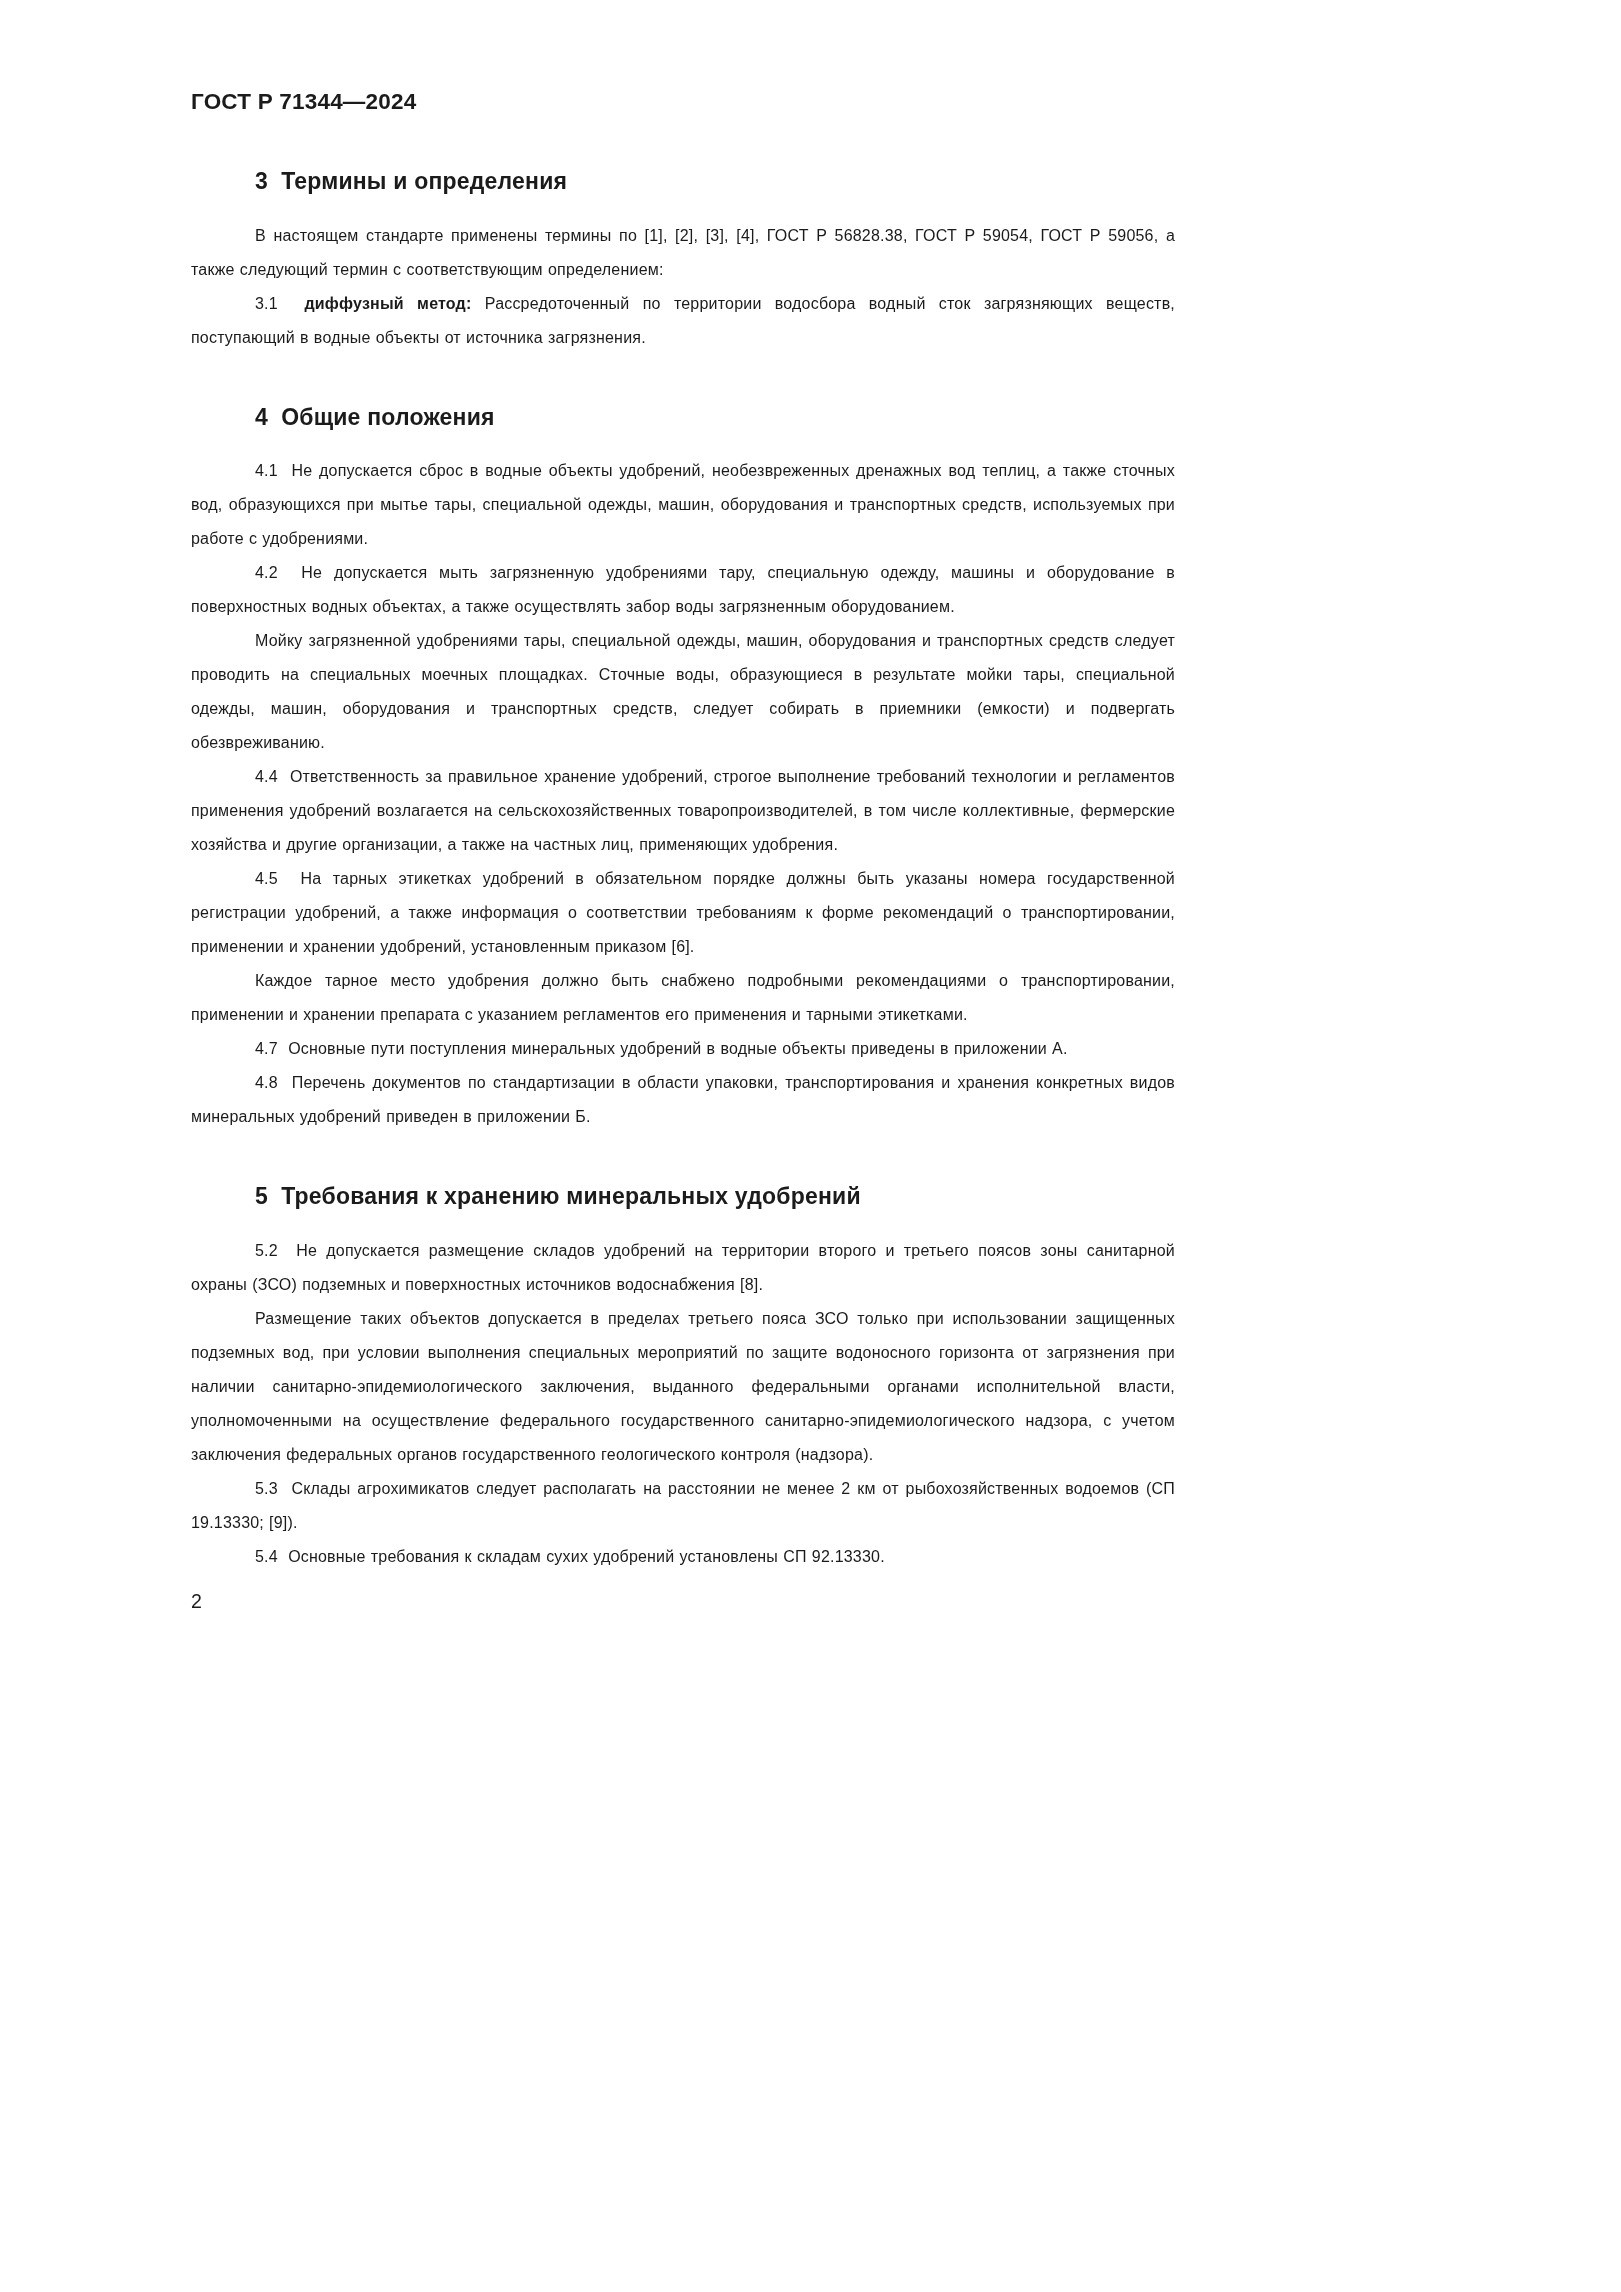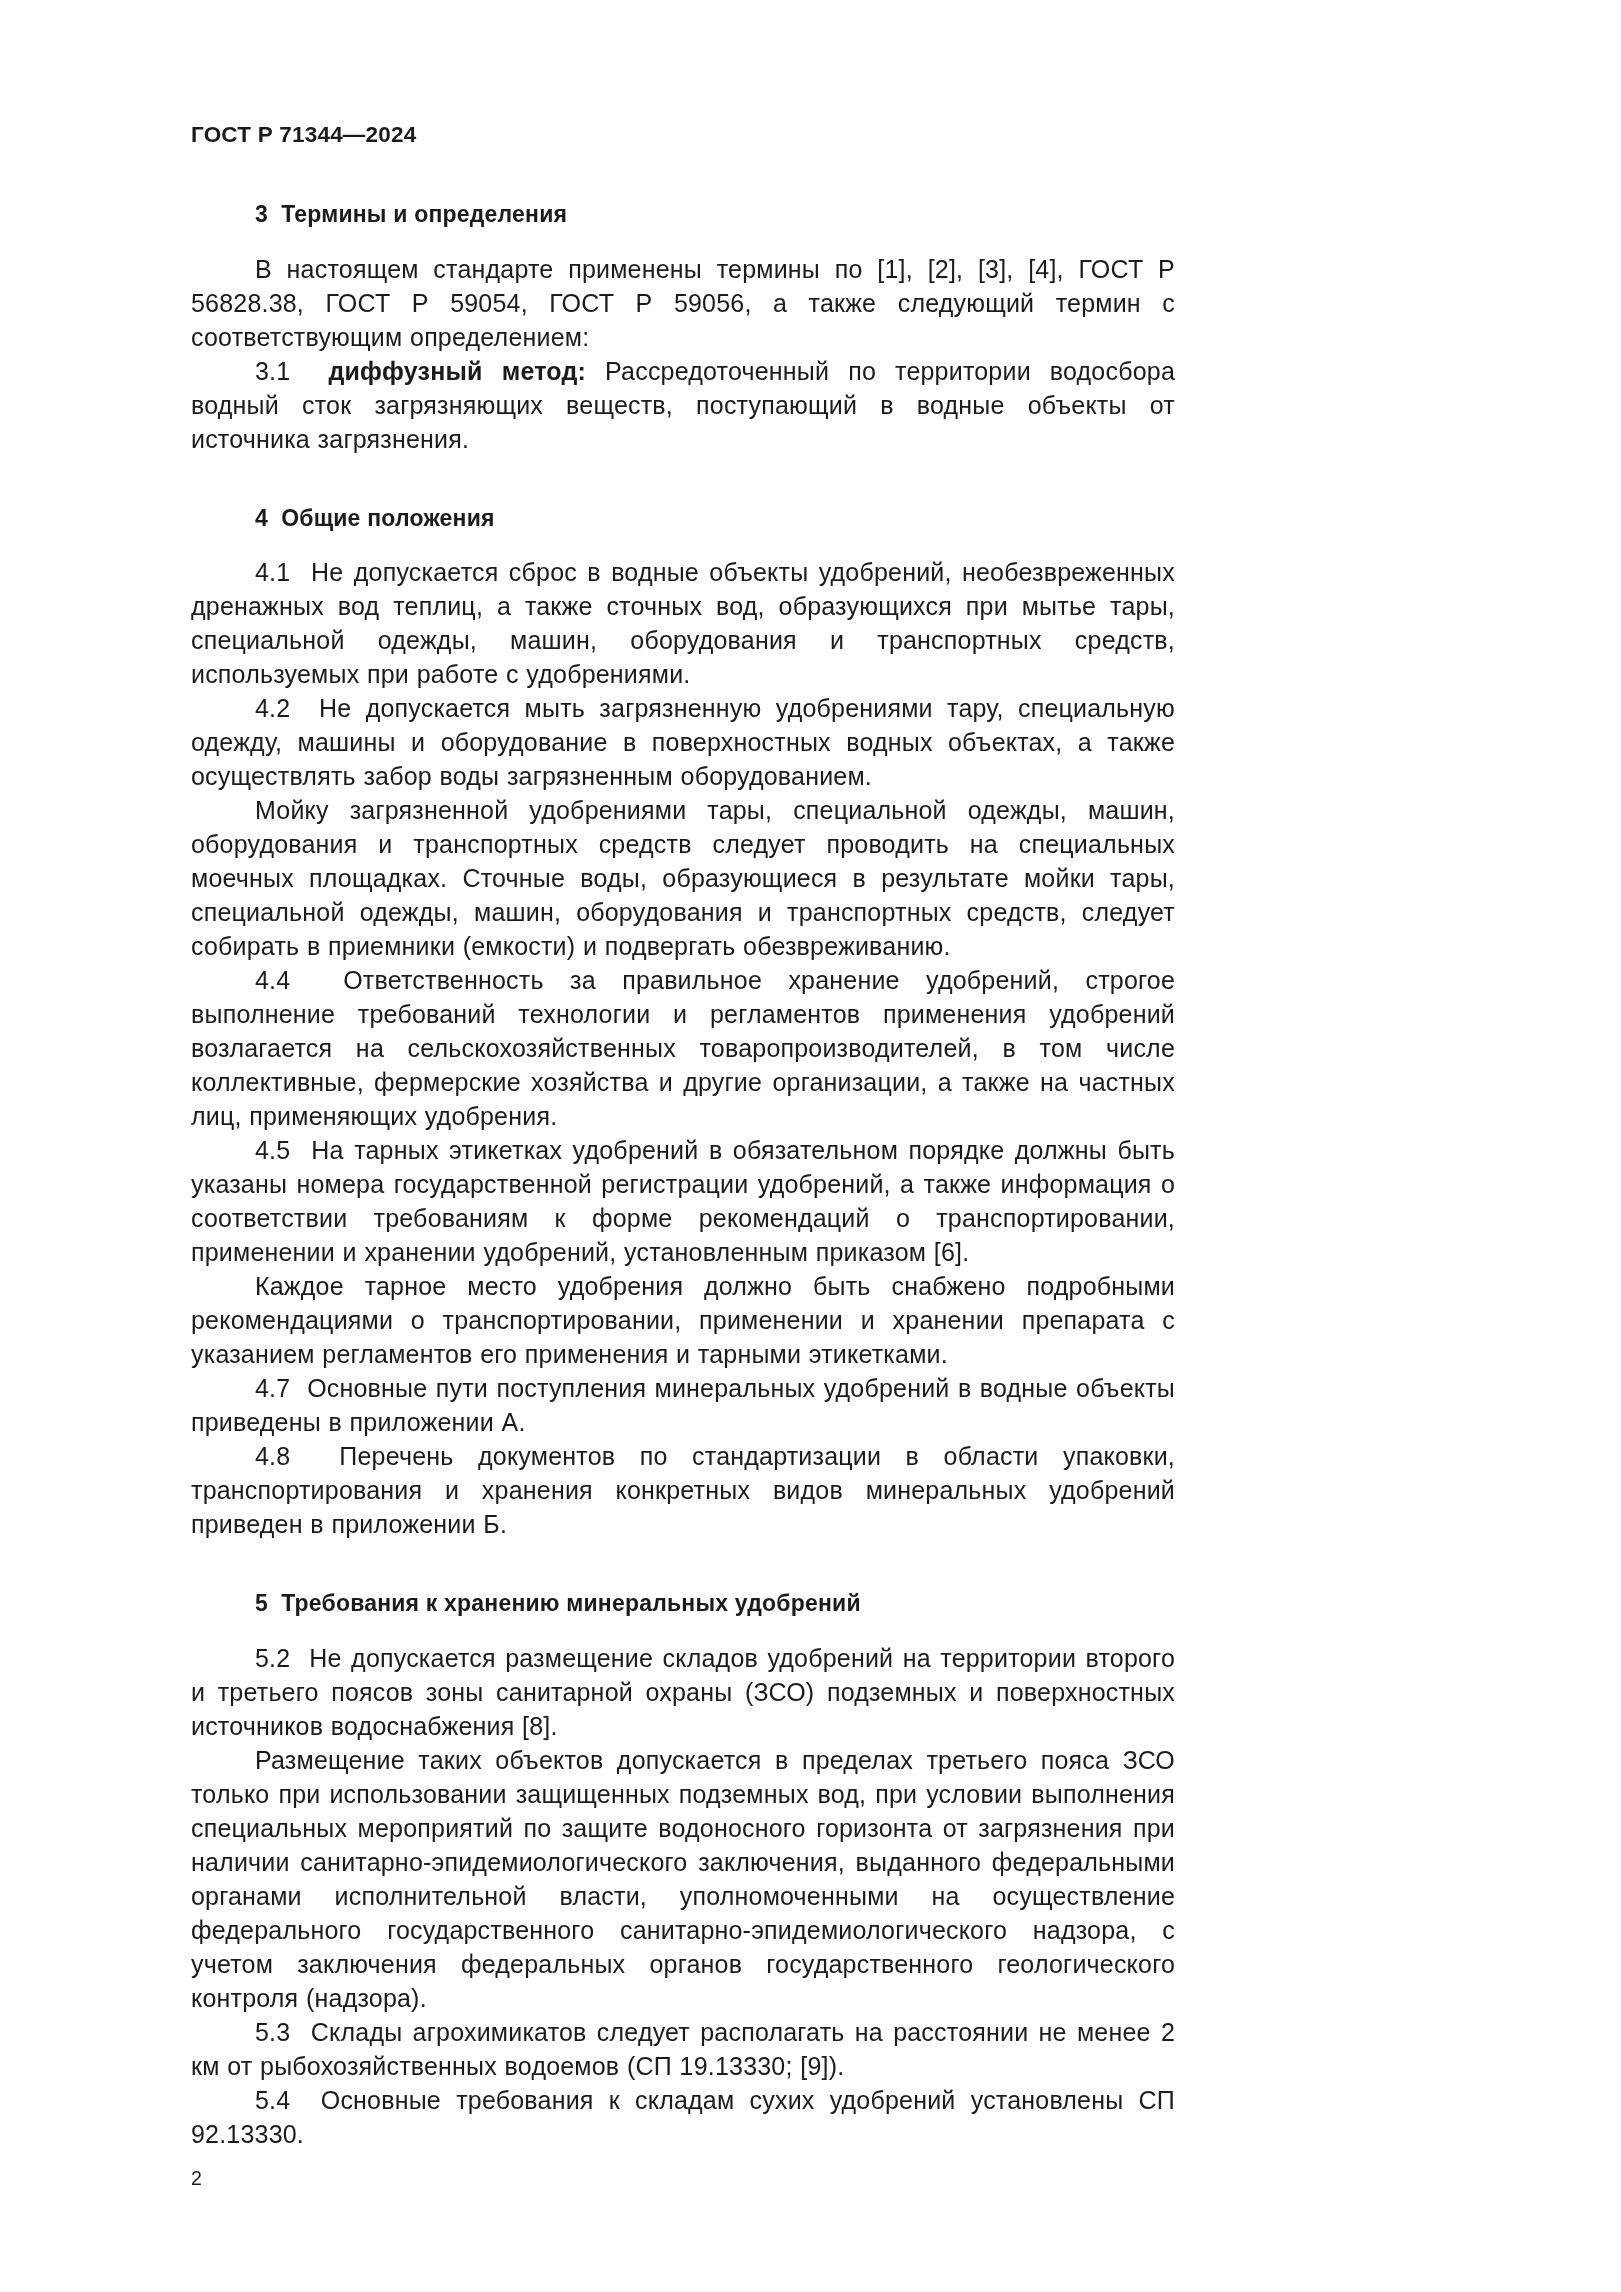--- a/index.html
+++ b/index.html
@@ -4,39 +4,39 @@
 <style>
   html, body { margin: 0; padding: 0; background: #ffffff; }
   .page {
     position: relative;
     width: 1287px;
     height: 2293px;
     box-sizing: border-box;
     background: #ffffff;
     color: #1b1b1b;
     font-family: "Liberation Sans", "DejaVu Sans", sans-serif;
-    padding: 118px 112px 0 191px;
+    padding: 85px 112px 0 191px;
     overflow: hidden;
   }
   .running-header {
     font-weight: 700;
     font-size: 22.5px;
     line-height: 34px;
     letter-spacing: 0.2px;
   }
   .section-heading {
     font-weight: 700;
     font-size: 23px;
     line-height: 39px;
     margin: 43px 0 17.6px 64px;
     letter-spacing: 0.2px;
   }
   .para {
     margin: 0;
-    font-size: 25px;
+    font-size: 16px;
     line-height: 34px;
     text-align: justify;
     text-indent: 64px;
     letter-spacing: 0.2px;
     word-spacing: 0.5px;
   }
   .para .term-bold { font-weight: 700; }
   .page-number {
     font-size: 19.6px;
     line-height: 34px;

